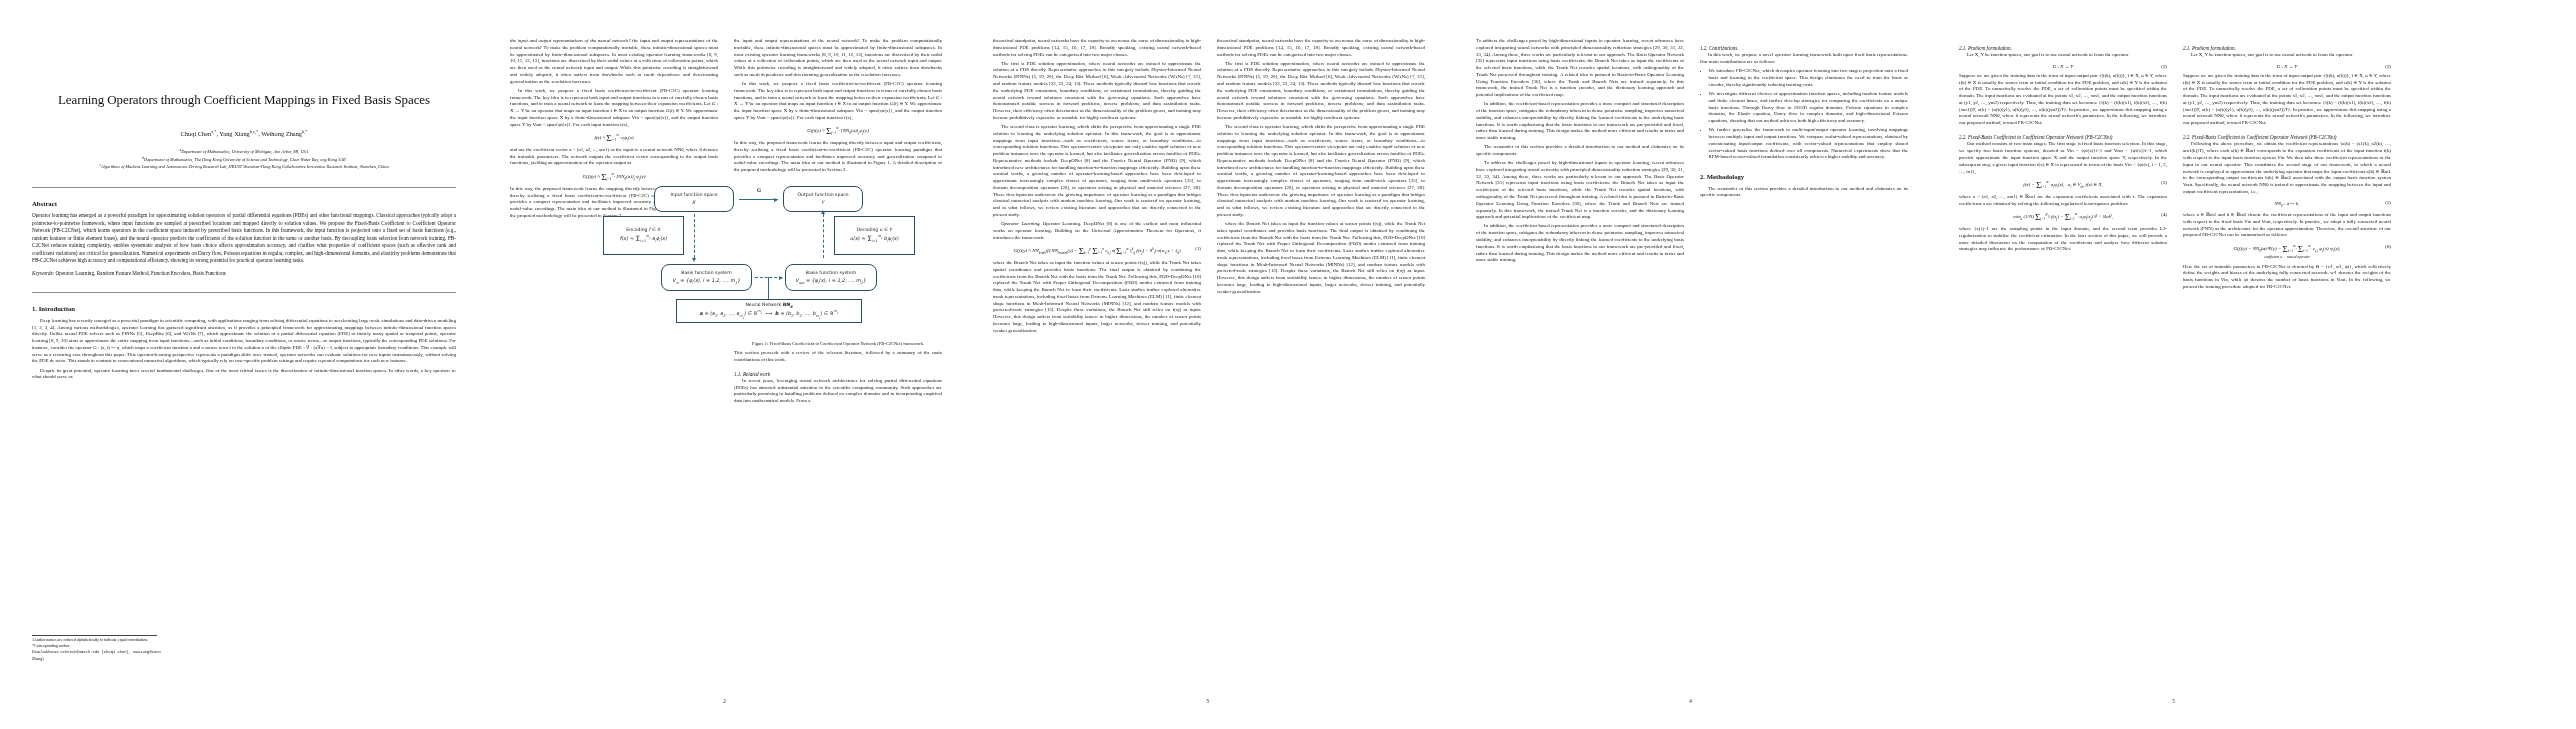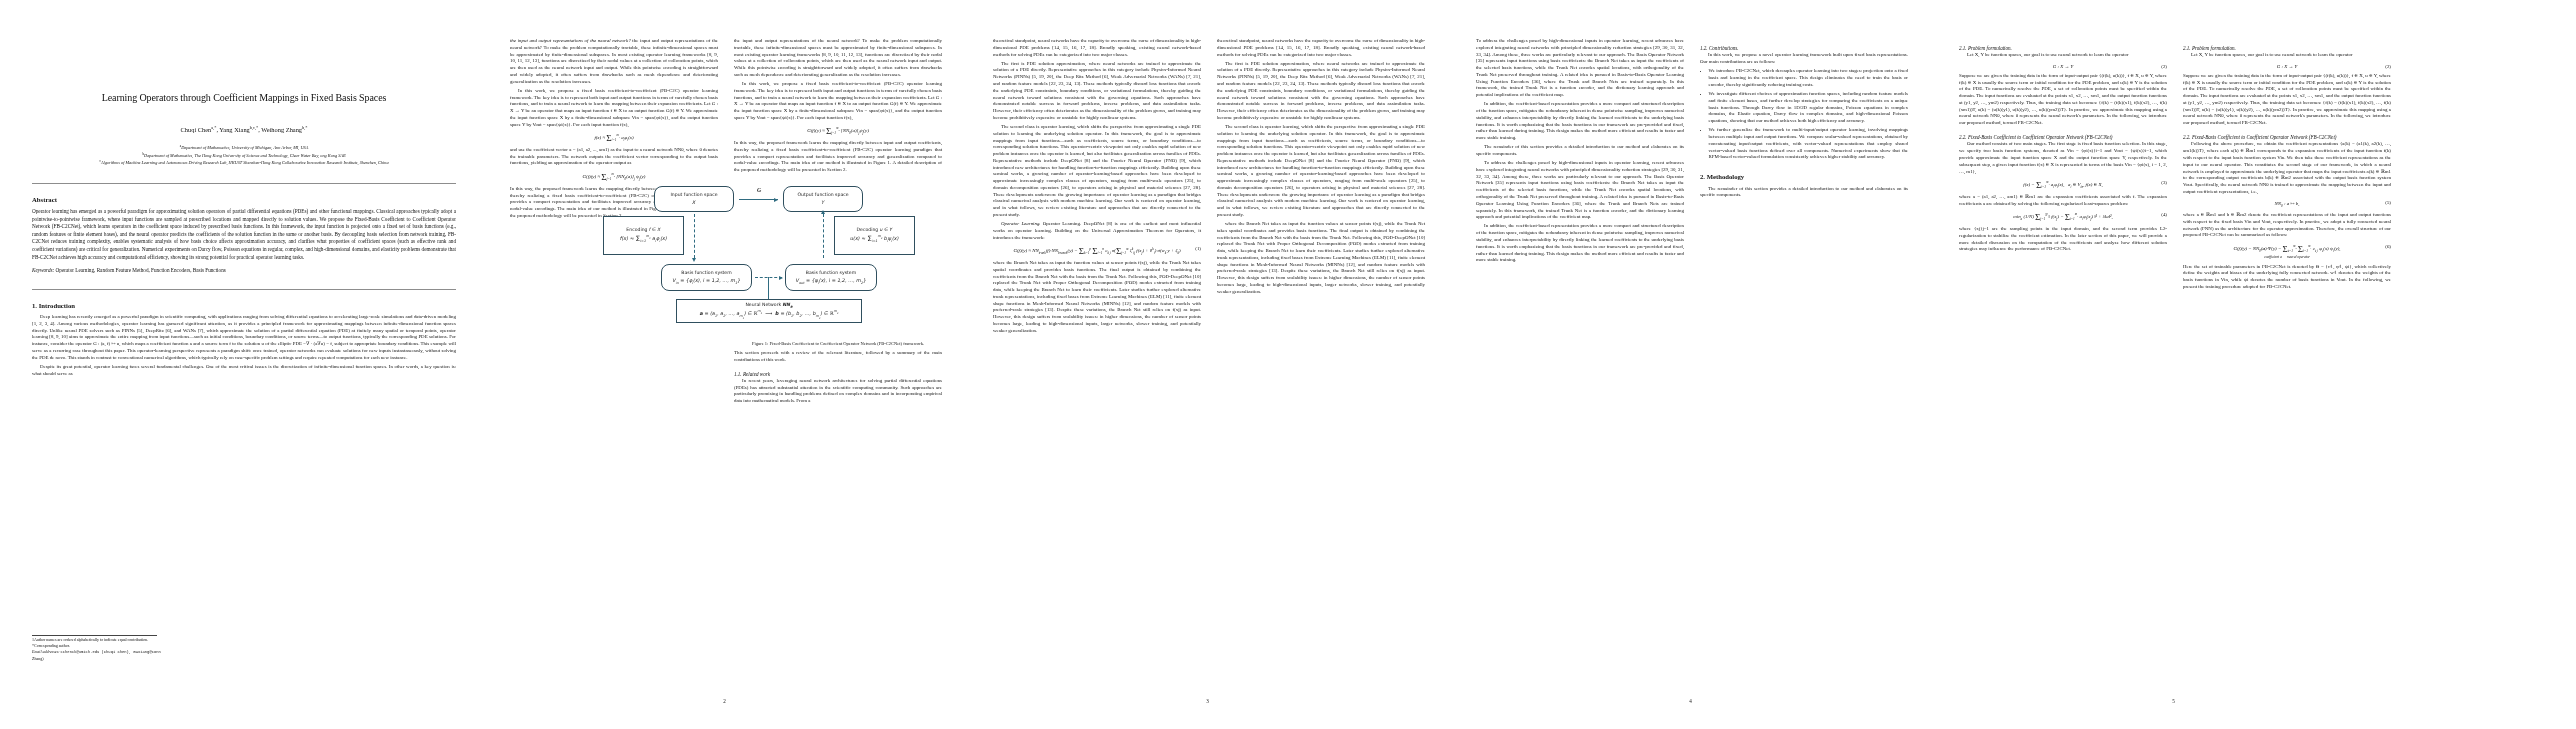--- a/index.html
+++ b/index.html
@@ -30,21 +30,21 @@
   .page-inner {
     position: absolute;
     left: 32px; right: 27px;
     top: 0; bottom: 0;
   }
 
   
   .paper-title {
     margin-top: 92px;
     text-align: center;
-    font-size: 10px;
+    font-size: 13px;
     line-height: 1.25;
     font-weight: 400;
     letter-spacing: -0.1px;
     color: #111;
   }
   .authors {
     margin-top: 20.7px;
     text-align: center;
     font-size: 6.4px;
     color: #111;

